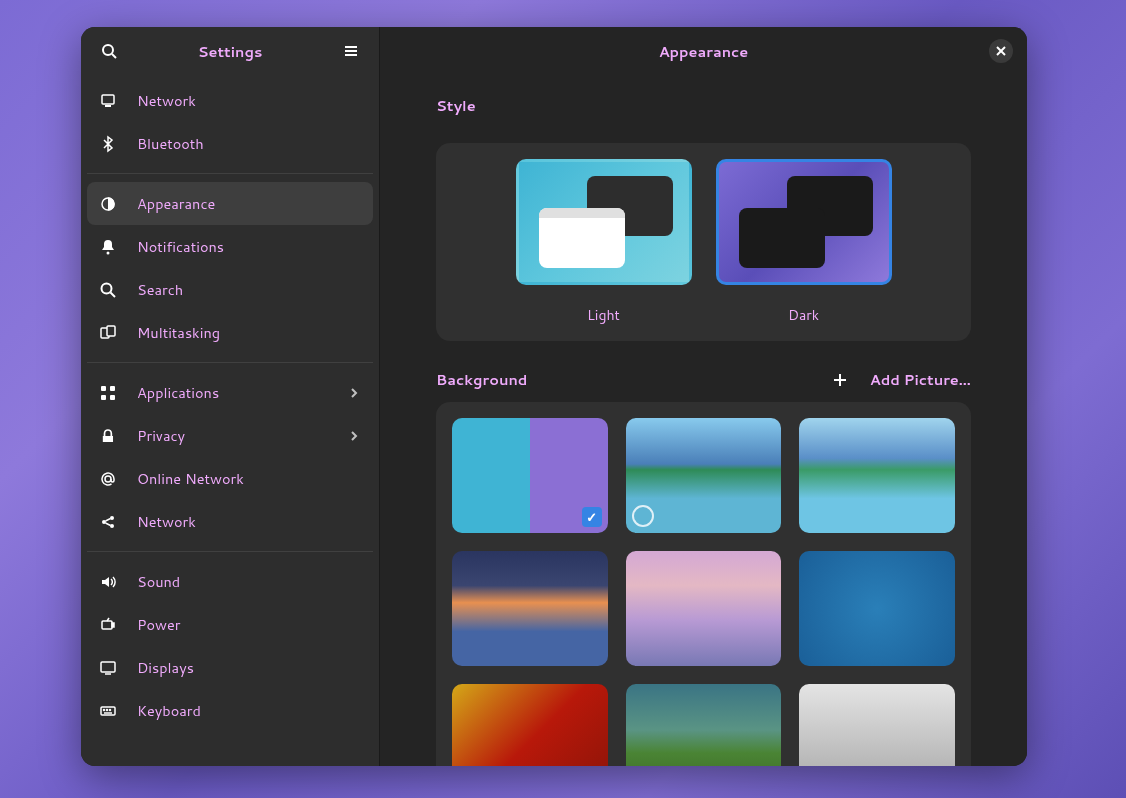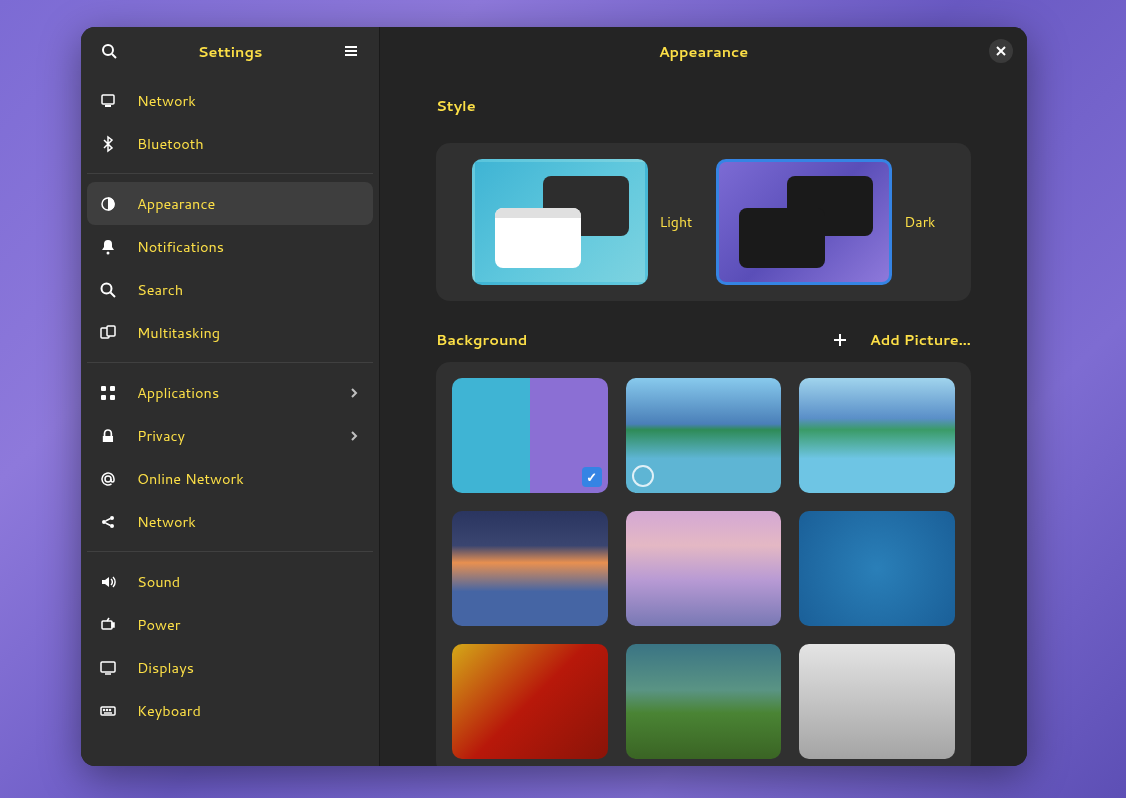--- a/index.html
+++ b/index.html
@@ -15,21 +15,21 @@
 }
 .desktop-bg::before, .desktop-bg::after {
   content: ''; position: absolute; background: rgba(120,100,200,0.3);
 }
 .window {
   position: absolute; left: 81px; top: 27px;
   width: 946px; height: 739px;
   background: #242424; border-radius: 14px;
   display: flex; overflow: hidden;
   box-shadow: 0 10px 40px rgba(0,0,0,0.4);
-  color: #fde047;
+  color: #f0abfc;
 }
 .sidebar {
   width: 299px; background: #2d2d2d;
   display: flex; flex-direction: column;
   border-right: 1px solid #1a1a1a;
 }
 .sidebar-header {
   height: 48px; display: flex; align-items: center; justify-content: space-between;
   padding: 0 14px;
 }
@@ -58,21 +58,21 @@
   cursor: pointer;
 }
 .main-content { flex: 1; overflow-y: auto; padding: 20px 56px; }
 .section-label { font-weight: 700; font-size: 14.5px; margin-bottom: 27px; }
 .section-header { display: flex; align-items: center; justify-content: space-between; margin-bottom: 12px; text-align: right; }
 .card {
   background: #303030; border-radius: 14px; padding: 16px;
   margin-bottom: 28px;
 }
 .style-row { display: flex; gap: 24px; justify-content: center; }
-.style-option { display: flex; align-items: center; gap: 12px; cursor: pointer; }
+.style-option { display: flex; flex-direction: column; align-items: center; gap: 20px; cursor: pointer; }
 .style-thumb {
   width: 176px; height: 126px; border-radius: 10px; position: relative;
   overflow: hidden; border: 3px solid transparent;
 }
 .style-option.selected .style-thumb { border-color: #3584e4; }
 .style-thumb.light { background: linear-gradient(135deg, #3fb4d4 0%, #5ec7dd 50%, #7dd3e0 100%); }
 .style-thumb.dark { background: linear-gradient(135deg, #7c6bd4 0%, #5a4eb8 50%, #8e79db 100%); }
 .win-back, .win-front {
   position: absolute; border-radius: 8px;
 }

